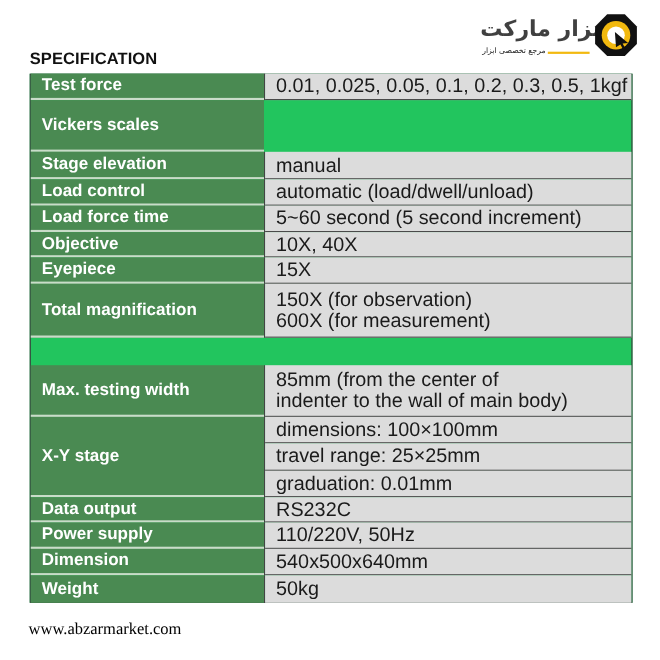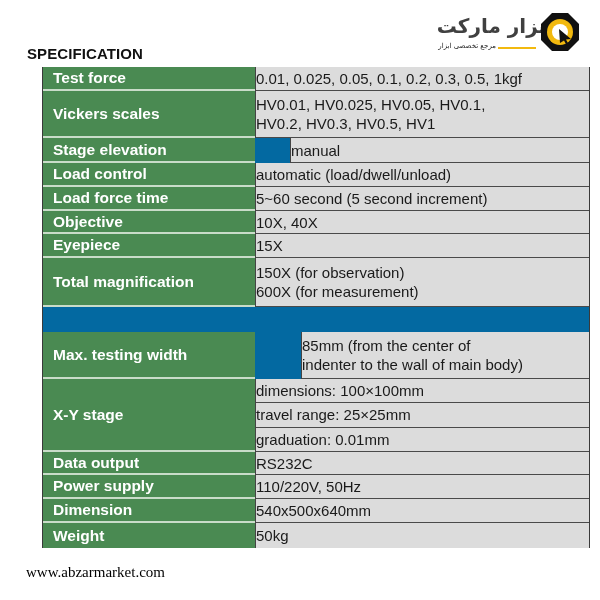--- a/index.html
+++ b/index.html
@@ -21,33 +21,33 @@
     }
     .logo-line {
       position:absolute; right:46px; top:35px; width:38px; height:2px; background:#f2b90f;
     }
     .logo-mark { position:absolute; right:2px; top:0px; width:40px; height:40px; }
     .spec-title {
       position:absolute; left:27px; top:45px; font-weight:bold; font-size:15px; color:#111;
       letter-spacing:0.1px;
     }
     .table {
-      position:absolute; left:42px; top:67px; width:548px; height:481px;
-      border:1.5px solid #3a3a3a; box-sizing:border-box; background:#0369a1;
+      position:absolute; left:27px; top:67px; width:548px; height:481px;
+      border:1.5px solid #3a3a3a; box-sizing:border-box; background:#22c55e;
     }
     .row { position:absolute; left:0; width:100%; display:flex; }
     .label {
       width:212px; background:#4a8a52; color:#fff; font-weight:bold; font-size:15.5px;
       display:flex; align-items:center; padding-left:10px; box-sizing:border-box;
       border-bottom:2px solid #c9dcc9;
     }
     .label.nb { border-bottom:none; }
     .values { flex:1; display:flex; flex-direction:column; border-left:1.5px solid #444; }
     .val {
-      flex:1; display:flex; align-items:center; font-size:15px; color:#1a1a1a;
+      flex:1; display:flex; align-items:center; padding-left:10px; font-size:18px; color:#1a1a1a;
       border-bottom:1.5px solid #4a4a4a; box-sizing:border-box; line-height:19px; background:#dcdcdc;
     }
     .val.nb { border-bottom:none; }
     .val .ml { display:block; }
     .footer {
       position:absolute; left:26px; top:564px; font-family:"Liberation Serif", serif;
       font-size:15px; color:#000000;
     }
   </style>
 </head>
@@ -71,27 +71,22 @@
     <div class="row" style="top: -1px; height: 24px;">
       <div class="label">Test force</div>
       <div class="values">
         <div class="val">
           <span class="ml">0.01, 0.025, 0.05, 0.1, 0.2, 0.3, 0.5, 1kgf</span>
         </div>
       </div>
     </div>
     <div class="row" style="top: 23px; height: 47px;">
       <div class="label">Vickers scales</div>
-      <div class="values">
-        <div class="val">
-          <span class="ml">HV0.01, HV0.025, HV0.05, HV0.1,<br>HV0.2, HV0.3, HV0.5, HV1</span>
-        </div>
-      </div>
     </div>
-    <div class="row" style="top: 70px; height: 25px; gap: 35px;">
+    <div class="row" style="top: 70px; height: 25px;">
       <div class="label">Stage elevation</div>
       <div class="values">
         <div class="val">
           <span class="ml">manual</span>
         </div>
       </div>
     </div>
     <div class="row" style="top: 95px; height: 24px;">
       <div class="label">Load control</div>
       <div class="values">
@@ -125,21 +120,21 @@
       </div>
     </div>
     <div class="row" style="top: 190px; height: 49px;">
       <div class="label">Total magnification</div>
       <div class="values">
         <div class="val">
           <span class="ml">150X (for observation)<br>600X (for measurement)</span>
         </div>
       </div>
     </div>
-    <div class="row" style="top: 264px; height: 47px; gap: 46px;">
+    <div class="row" style="top: 264px; height: 47px;">
       <div class="label">Max. testing width</div>
       <div class="values">
         <div class="val">
           <span class="ml">85mm (from the center of<br>indenter to the wall of main body)</span>
         </div>
       </div>
     </div>
     <div class="row" style="top: 311px; height: 73px;">
       <div class="label">X-Y stage</div>
       <div class="values">

